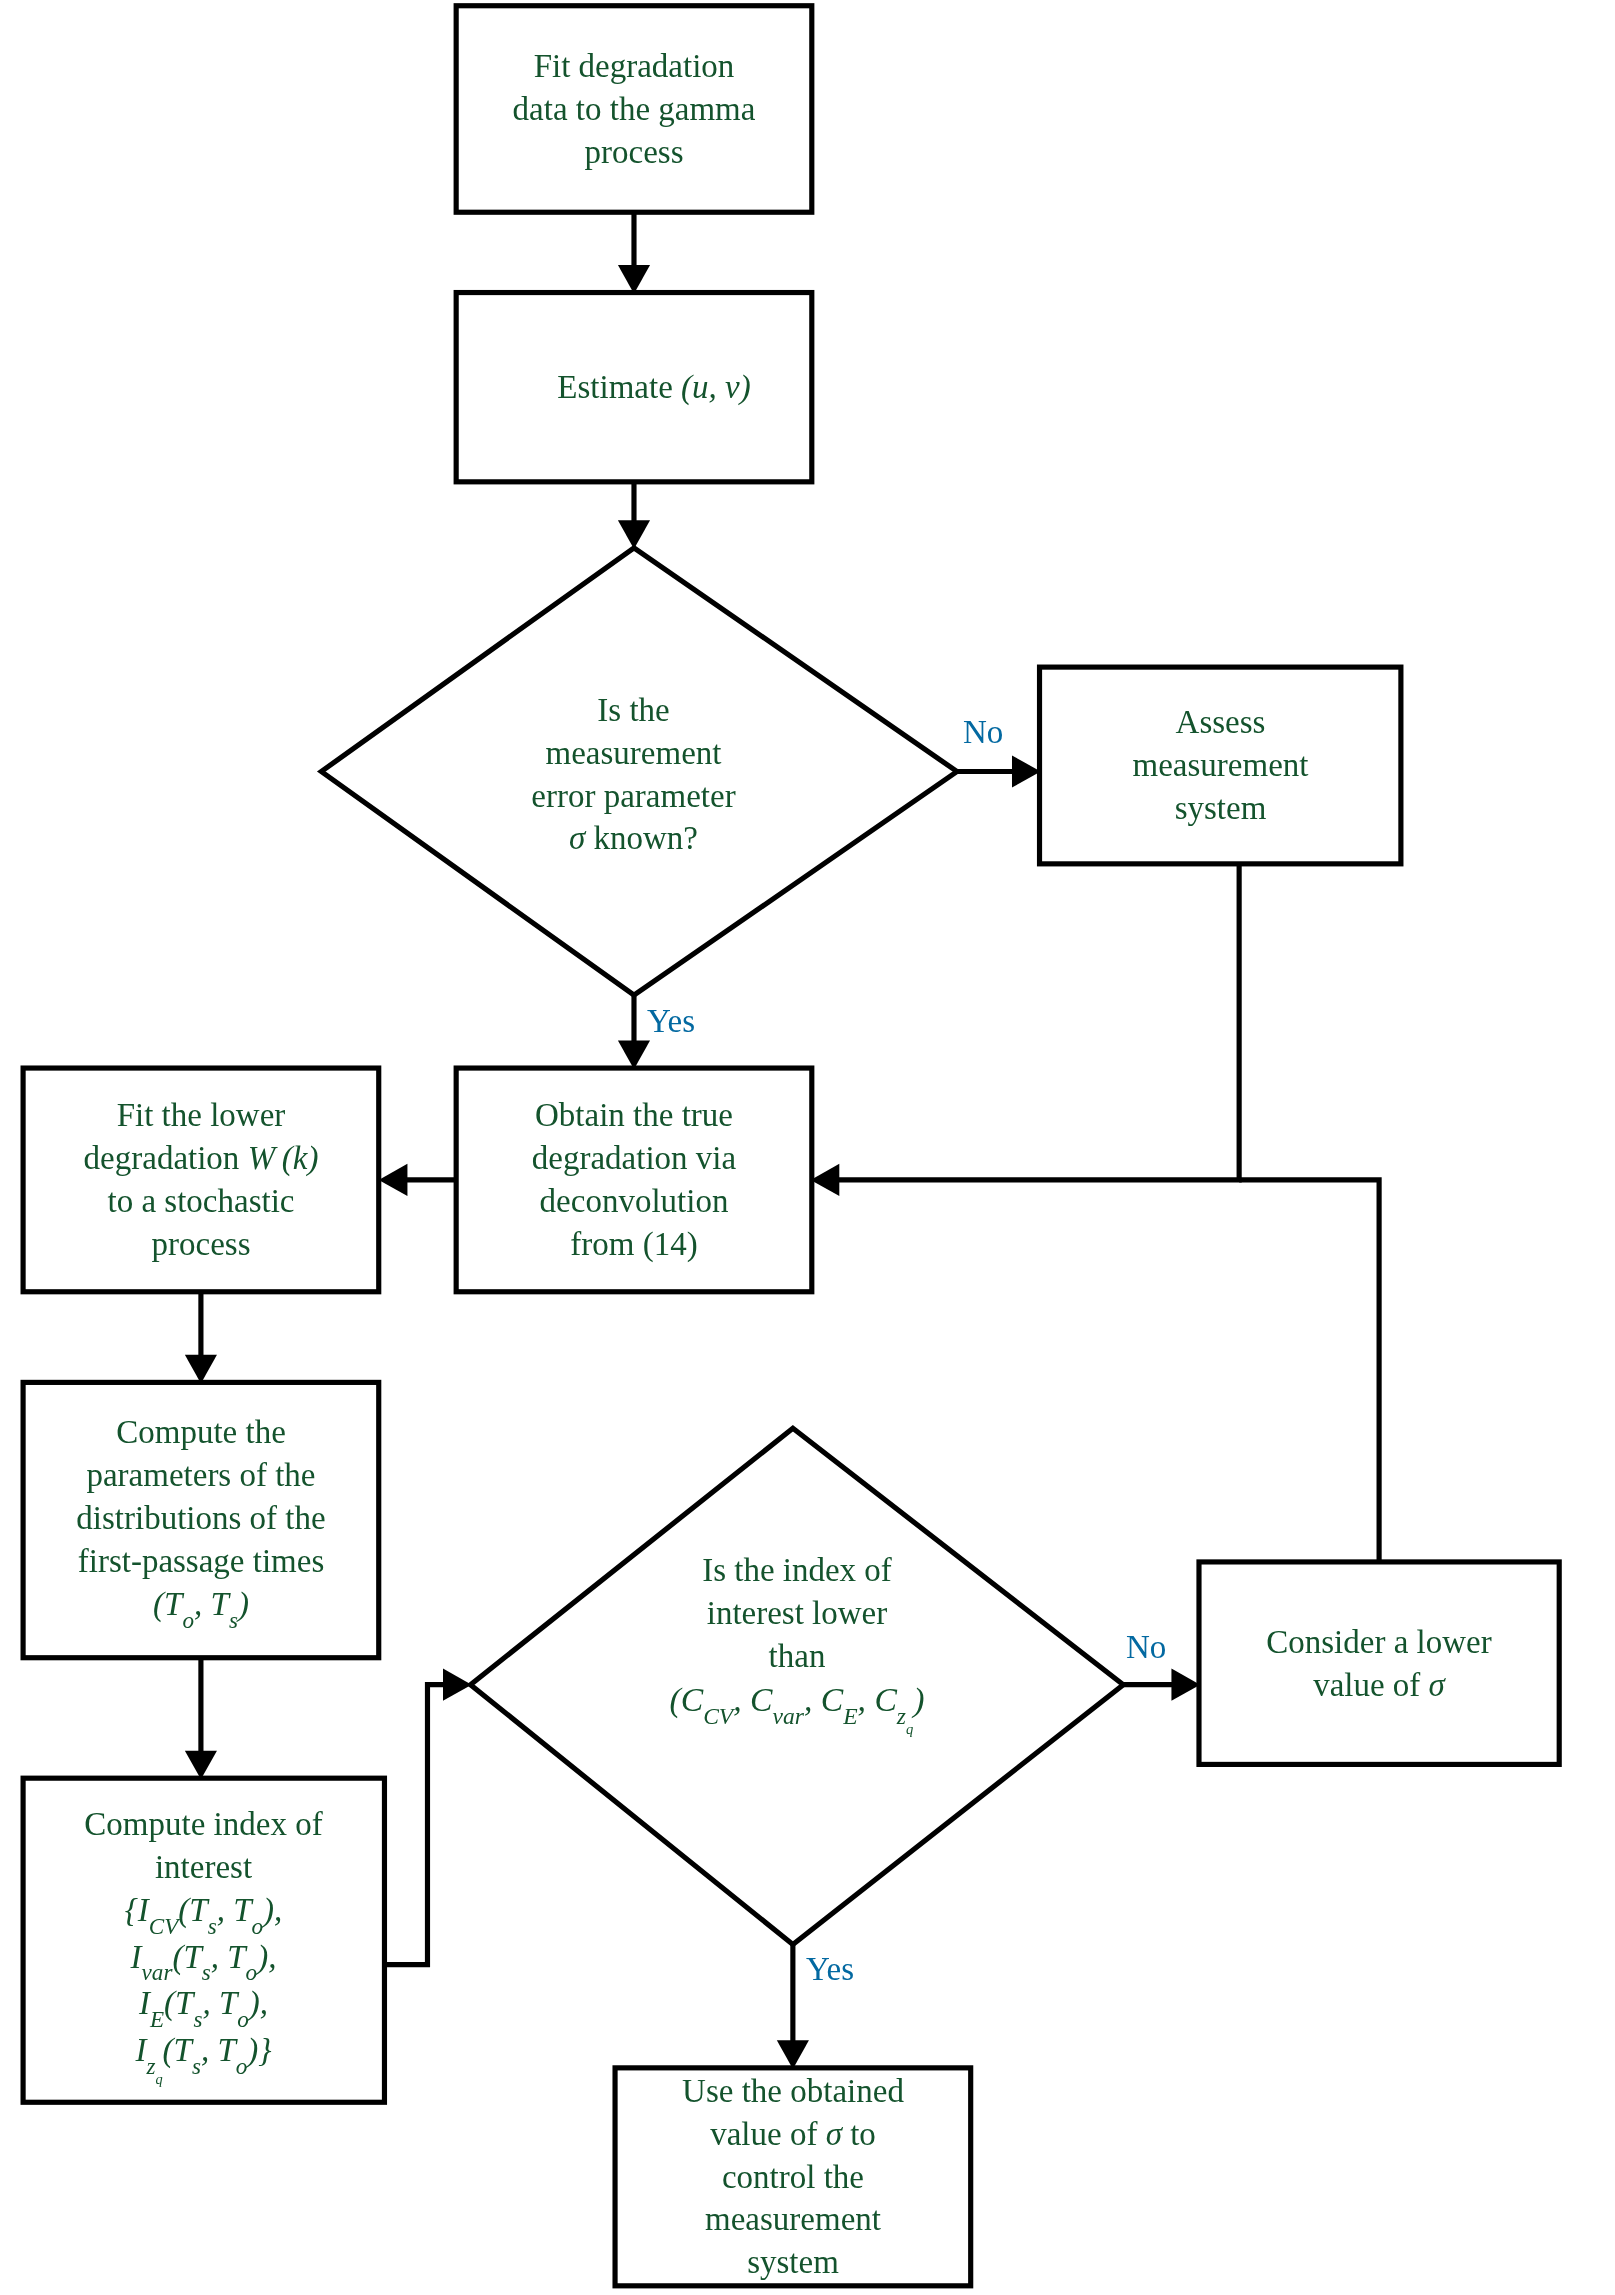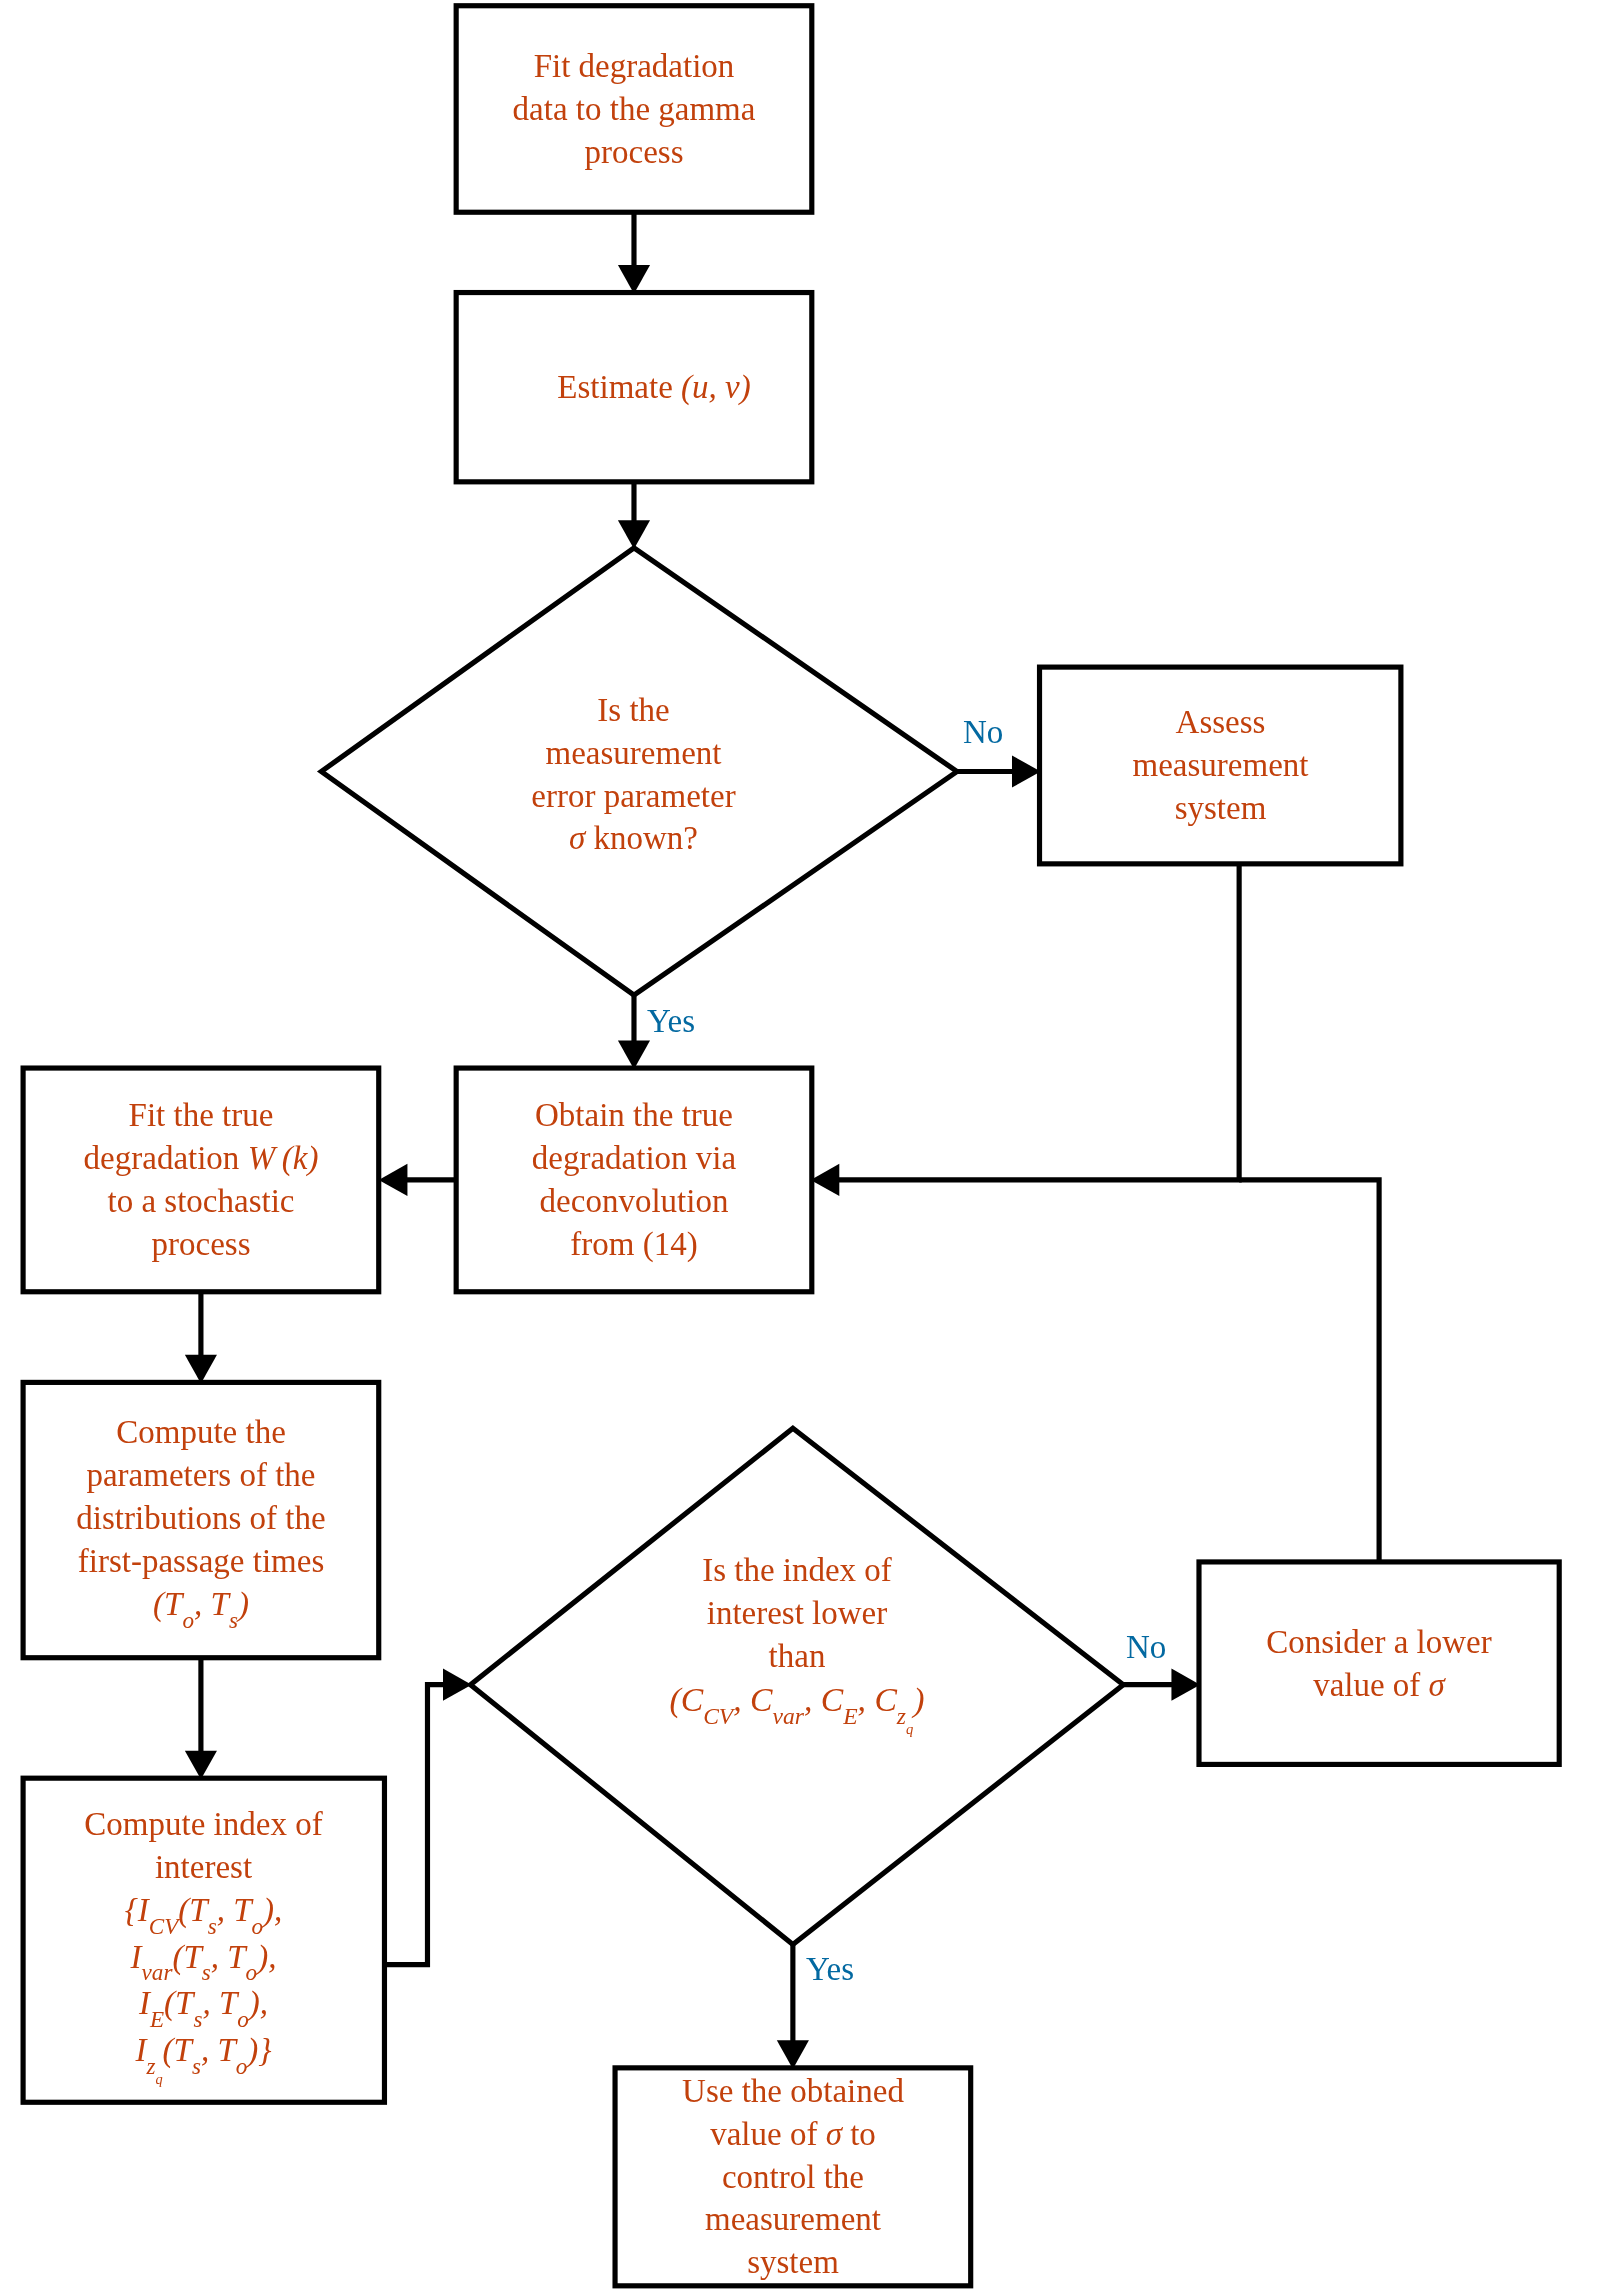--- a/index.html
+++ b/index.html
@@ -48,21 +48,21 @@
   }
   .node-text {
     position: absolute;
     display: flex;
     align-items: center;
     justify-content: center;
     text-align: center;
     line-height: 1.30;
     font-size: 33px;
     font-family: "Liberation Serif", "DejaVu Serif", serif;
-    color: #c2410c;
+    color: #14532d;
     box-sizing: border-box;
     pointer-events: none;
   }
   .node-text > span { display: block; width: 100%; }
   .edge-label {
     position: absolute;
     font-size: 33px;
     font-family: "Liberation Serif", "DejaVu Serif", serif;
     color: #0369a1;
     white-space: nowrap;
@@ -210,21 +210,21 @@
     <span class="lines">
       <span class="l">Obtain the true</span>
       <span class="l">degradation via</span>
       <span class="l">deconvolution</span>
       <span class="l">from (14)</span>
     </span>
   </div>
 
   <div class="node-text" style="left:23px; top:1068px; width:356px; height:224px;">
     <span class="lines">
-      <span class="l">Fit the true</span>
+      <span class="l">Fit the lower</span>
       <span class="l">degradation&nbsp;<span class="frm"><span class="mi">W</span> (<span class="mi">k</span>)</span></span>
       <span class="l">to a stochastic</span>
       <span class="l">process</span>
     </span>
   </div>
 
   <div class="node-text" style="left:23px; top:1383px; width:356px; height:275px;text-align:center;">
     <span class="lines">
       <span class="l">Compute the</span>
       <span class="l">parameters of the</span>

